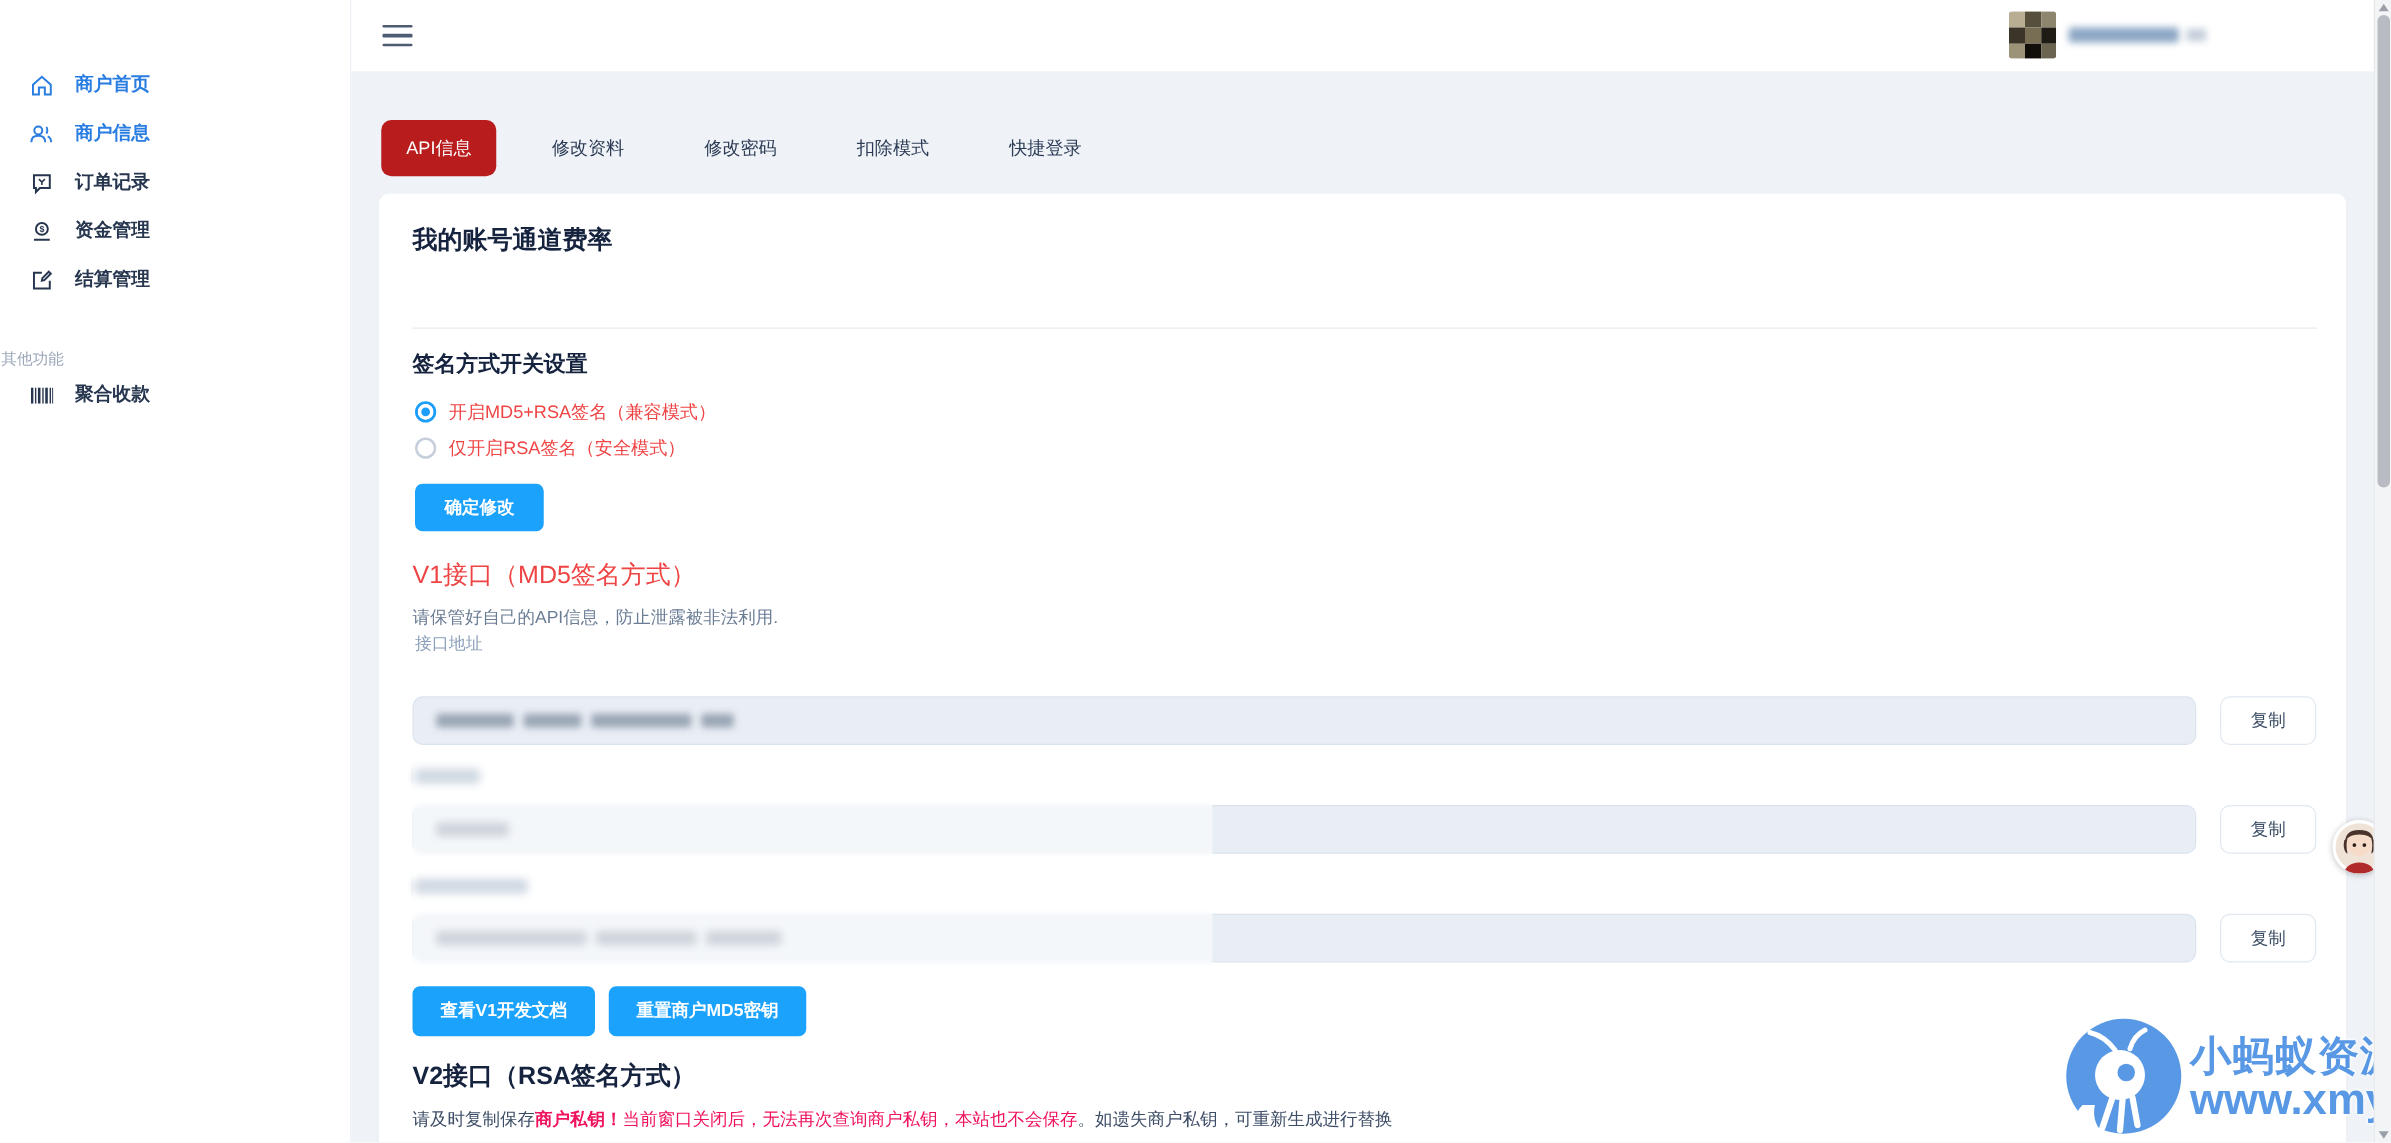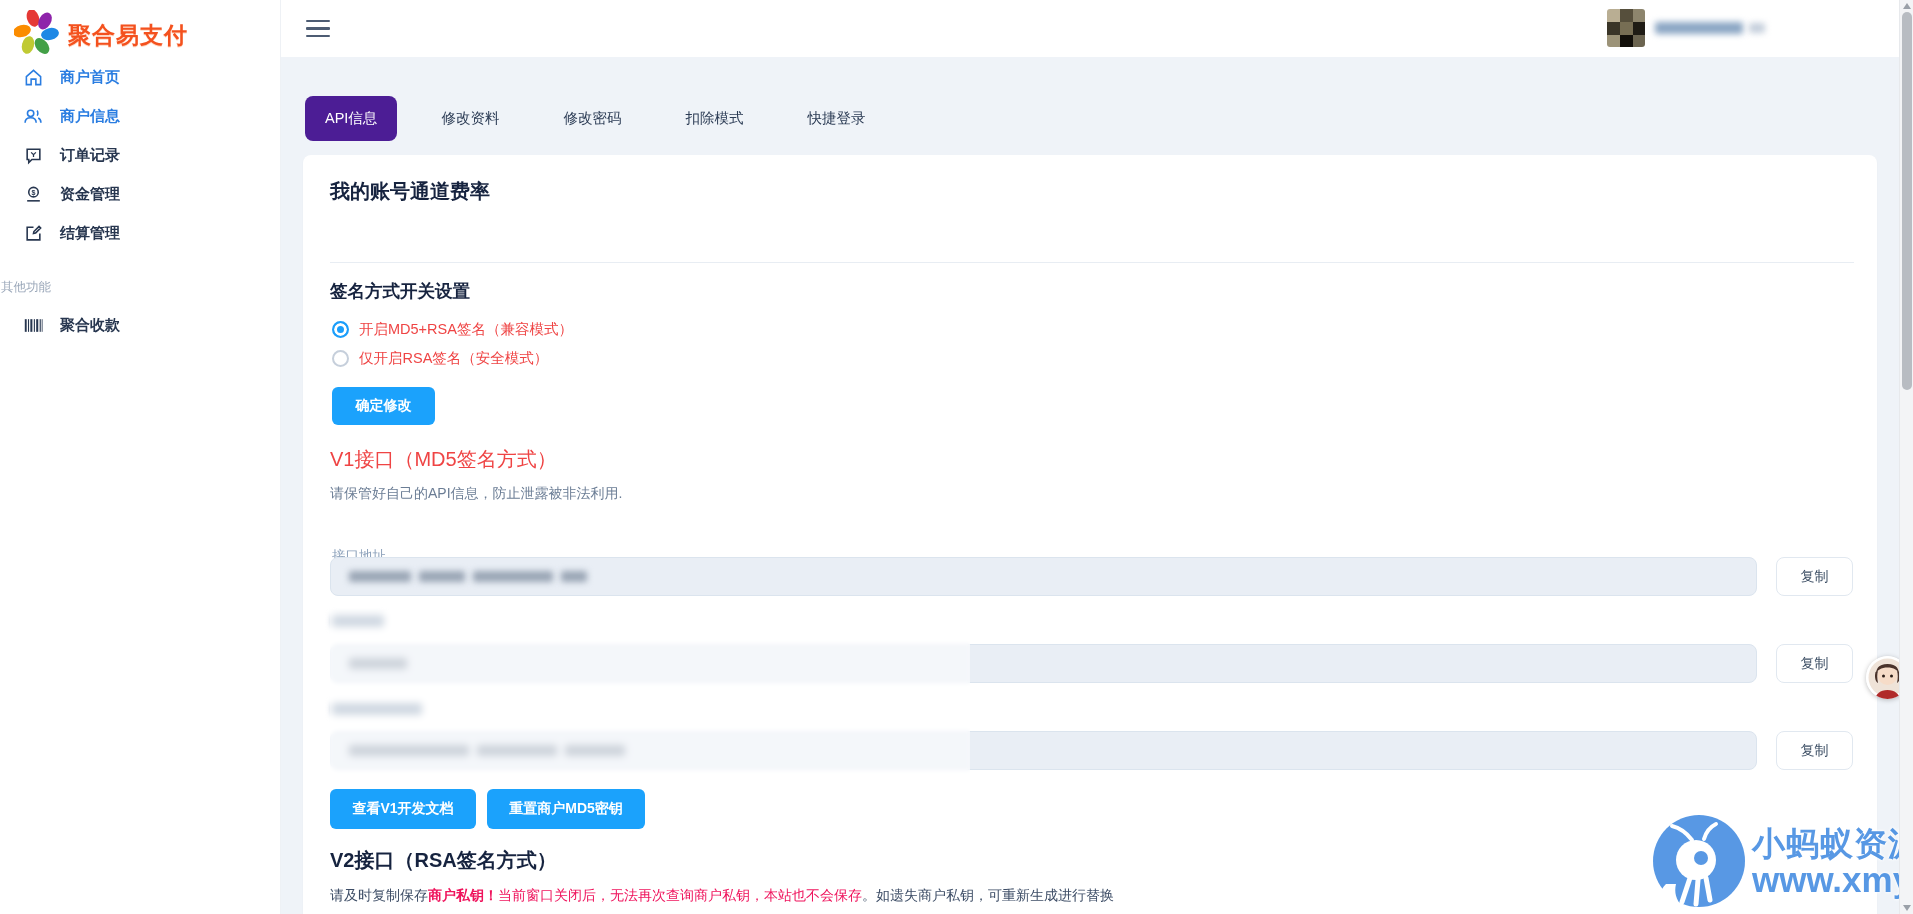--- a/index.html
+++ b/index.html
@@ -5,39 +5,39 @@
   * { margin:0; padding:0; box-sizing:border-box; }
   html,body { width:1913px; height:914px; overflow:hidden; }
   body { font-family:"Liberation Sans","DejaVu Sans",sans-serif; background:#eff3f8; position:relative; }
 
   
   .sidebar { position:absolute; left:0; top:0; width:281px; height:914px; background:#ffffff; border-right:1px solid #eef1f5; z-index:5; }
   .logo { position:absolute; left:14px; top:10px; display:flex; align-items:center; gap:8px; }
   .logo-title { font-size:23px; font-weight:bold; color:#f4511e; letter-spacing:1px;
                 text-shadow:0 1px 0 #ffd9c4; }
   .nav { position:absolute; top:58px; left:0; width:100%; }
-  .nav-item { display:flex; align-items:center; gap:17px; height:39px; padding-left:23px; cursor:pointer; }
+  .nav-item { display:flex; align-items:flex-start; gap:17px; height:39px; padding-left:23px; cursor:pointer; }
   .nav-item .label { font-size:15px; font-weight:700; color:#27364f; }
   .nav-item.active .label { color:#2a7de1; }
   .nav-item .nicon { width:20px; height:20px; display:flex; align-items:center; justify-content:center; }
   .section-label { padding:26px 0 10px 1px; font-size:12.5px; color:#9aa7b9; }
 
   
   .topbar { position:absolute; left:281px; top:0; width:1632px; height:57px; background:#ffffff; z-index:4; }
   .hamburger { position:absolute; left:25px; top:20px; width:24px; height:17px; display:flex; flex-direction:column; justify-content:space-between; cursor:pointer; }
   .hamburger span { display:block; height:2.4px; background:#4d5c73; border-radius:1px; }
   .userbox { position:absolute; right:148px; top:9px; display:flex; align-items:center; gap:10px; cursor:pointer; }
   .avatar-mosaic { width:38px; height:38px; border-radius:3px; overflow:hidden; }
   .nameblur { display:flex; align-items:center; gap:6px; }
   .blurblob { display:inline-block; background:#8ba6c4; border-radius:2px; filter:blur(3px); }
 
   
   .tabs { position:absolute; left:305px; top:96px; display:flex; align-items:center; gap:24px; z-index:3; }
   .tab { font-size:14.5px; color:#2c3c55; padding:13px 20px; border-radius:8px; cursor:pointer; }
-  .tab.active { background:#4c1d95; color:#ffffff; }
+  .tab.active { background:#b91c1c; color:#ffffff; }
 
   .card { position:absolute; left:303px; top:155px; width:1574px; height:759px; background:#ffffff; border-radius:8px 8px 0 0; box-shadow:0 1px 2px rgba(16,24,40,.04); z-index:2; }
   .card-inner { position:relative; width:100%; height:100%; }
 
   .h-rate   { position:absolute; left:27px; top:23px;  font-size:20px; font-weight:bold; color:#16233f; }
   .divider  { position:absolute; left:27px; top:107px; width:1524px; height:1px; background:#e8edf3; }
   .h-sign   { position:absolute; left:27px; top:124px; font-size:17.5px; font-weight:bold; color:#16233f; }
 
   .radio-row { position:absolute; left:29px; display:flex; align-items:center; gap:10px; cursor:pointer; }
   .radio { width:17px; height:17px; border-radius:50%; background:#fff; border:2px solid #c6cfdb; }
@@ -74,36 +74,20 @@
   .scrollbar { position:absolute; right:0; top:0; width:14px; height:914px; background:#f3f4f6; border-left:1px solid #e7e9ec; z-index:10; }
   .sb-thumb { position:absolute; left:2px; top:12px; width:10px; height:378px; background:#b8bcc2; border-radius:5px; }
   .sb-arrow { position:absolute; left:3px; width:0; height:0; border-left:4px solid transparent; border-right:4px solid transparent; }
   .sb-up   { top:3px; border-bottom:6px solid #9aa0a8; }
   .sb-down { bottom:3px; border-top:6px solid #9aa0a8; }
 </style>
 </head>
 <body>
 
 <div class="sidebar">
-  <div class="logo">
-    <span>
-      <svg width="46" height="46" viewBox="0 0 46 46">
-        <g>
-          <ellipse cx="19" cy="8" rx="6" ry="9" fill="#e53935" transform="rotate(-18 19 8)"></ellipse>
-          <ellipse cx="31" cy="11" rx="6" ry="9" fill="#8e24aa" transform="rotate(30 31 11)"></ellipse>
-          <ellipse cx="36" cy="24" rx="6" ry="9" fill="#1e88e5" transform="rotate(78 36 24)"></ellipse>
-          <ellipse cx="28" cy="36" rx="6" ry="9" fill="#43a047" transform="rotate(140 28 36)"></ellipse>
-          <ellipse cx="14" cy="35" rx="6" ry="9" fill="#c0ca33" transform="rotate(195 14 35)"></ellipse>
-          <ellipse cx="8" cy="21" rx="6" ry="9" fill="#fb8c00" transform="rotate(255 8 21)"></ellipse>
-          <circle cx="22" cy="22" r="5" fill="#ffffff"></circle>
-        </g>
-      </svg>
-    </span>
-    <span class="logo-title">聚合易支付</span>
-  </div>
 
   <div class="nav">
     <div class="nav-item active">
       <span class="nicon">
         <svg width="19" height="19" viewBox="0 0 24 24" fill="none" stroke="#2a7de1" stroke-width="2">
             <path d="M3 11 L12 3 L21 11 V21 H15 V14 H9 V21 H3 Z"></path>
           </svg>
       </span>
       <span class="label" style="color:#2a7de1">商户首页</span>
     </div>
@@ -215,21 +199,21 @@
     <div class="radio-row" style="top:194px;">
       <span class="radio"></span>
       <span class="radio-label">仅开启RSA签名（安全模式）</span>
     </div>
 
     <button class="btn-blue btn-confirm">确定修改</button>
 
     <div class="h-v1">V1接口（MD5签名方式）</div>
     <div class="p-v1">请保管好自己的API信息，防止泄露被非法利用.</div>
 
-    <div class="flabel" style="top:392px;">接口地址</div>
+    <div class="flabel" style="top:351px;">接口地址</div>
     <div class="finput" style="top:402px;">
       <span class="vblob" style="width:62px;"></span>
         <span class="vblob" style="width:46px;"></span>
         <span class="vblob" style="width:80px;"></span>
         <span class="vblob" style="width:26px;"></span>
     </div>
     <button class="btn-copy" style="top:402px;">复制</button>
 
     <div class="flabel" style="top:460px;">
       <span class="vblob" style="width:52px;height:12px;background:#9fb0c4;"></span>

